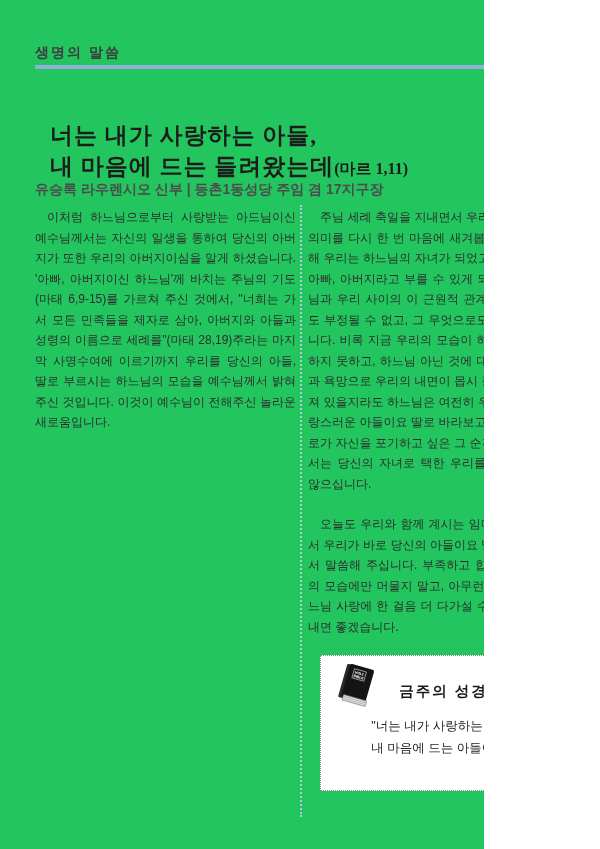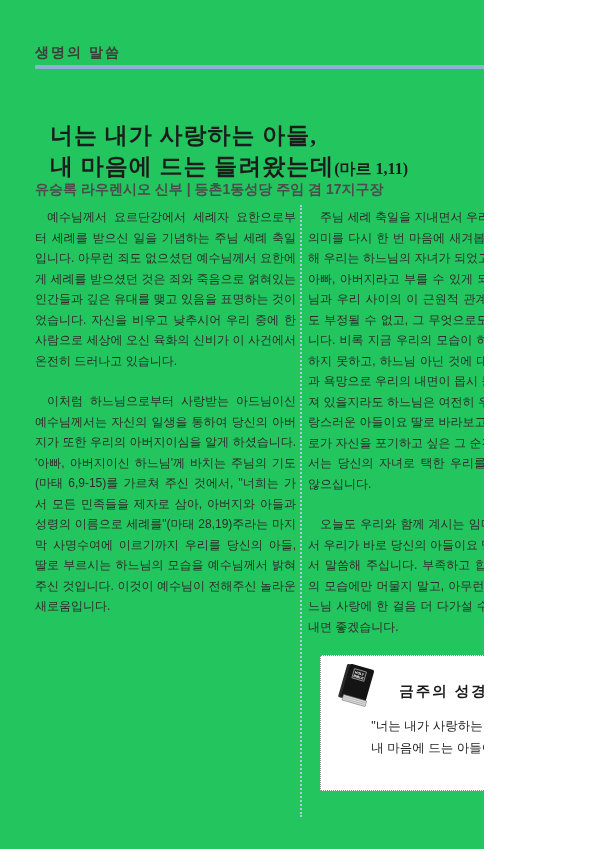--- a/index.html
+++ b/index.html
@@ -125,21 +125,20 @@
 <div class="page">
 
   <div class="section-label">생명의 말씀</div>
   <div class="section-rule"></div>
 
   <h1 class="article-title"><span>너는 내가 사랑하는 아들,</span><br><span>내 마음에 드는 들려왔는데</span><span class="ref">(마르 1,11)</span></h1>
 
   <div class="byline">유승록 라우렌시오 신부 | 등촌1동성당 주임 겸 17지구장</div>
 
   <div class="col col-left">
-    <p>예수님께서 요르단강에서 세례자 요한으로부터 세례를 받으신 일을 기념하는 주님 세례 축일입니다. 아무런 죄도 없으셨던 예수님께서 요한에게 세례를 받으셨던 것은 죄와 죽음으로 얽혀있는 인간들과 깊은 유대를 맺고 있음을 표명하는 것이었습니다. 자신을 비우고 낮추시어 우리 중에 한 사람으로 세상에 오신 육화의 신비가 이 사건에서 온전히 드러나고 있습니다.</p>
     <p>이처럼 하느님으로부터 사랑받는 아드님이신 예수님께서는 자신의 일생을 통하여 당신의 아버지가 또한 우리의 아버지이심을 알게 하셨습니다. '아빠, 아버지이신 하느님'께 바치는 주님의 기도(마태 6,9-15)를 가르쳐 주신 것에서, "너희는 가서 모든 민족들을 제자로 삼아, 아버지와 아들과 성령의 이름으로 세례를"(마태 28,19)주라는 마지막 사명수여에 이르기까지 우리를 당신의 아들, 딸로 부르시는 하느님의 모습을 예수님께서 밝혀주신 것입니다. 이것이 예수님이 전해주신 놀라운 새로움입니다.</p>
   </div>
 
   <div class="col-divider"></div>
 
   <div class="col col-right">
     <p>주님 세례 축일을 지내면서 우리가 받은 세례의 의미를 다시 한 번 마음에 새겨봅시다. 세례를 통해 우리는 하느님의 자녀가 되었고 감히 하느님을 아빠, 아버지라고 부를 수 있게 되었습니다. 하느님과 우리 사이의 이 근원적 관계는 그 무엇으로도 부정될 수 없고, 그 무엇으로도 소멸되지 않습니다. 비록 지금 우리의 모습이 하느님 앞에 떳떳하지 못하고, 하느님 아닌 것에 대한 애착과 미련과 욕망으로 우리의 내면이 몹시 불편하고 일그러져 있을지라도 하느님은 여전히 우리를 당신의 사랑스러운 아들이요 딸로 바라보고 계십니다. 스스로가 자신을 포기하고 싶은 그 순간에도 하느님께서는 당신의 자녀로 택한 우리를 결코 포기하지 않으십니다.</p>
     <p>오늘도 우리와 함께 계시는 임마누엘 하느님께서 우리가 바로 당신의 아들이요 딸이라고 거듭해서 말씀해 주십니다. 부족하고 합당치 않은 우리의 모습에만 머물지 말고, 아무런 조건이 없는 하느님 사랑에 한 걸음 더 다가설 수 있도록 용기를 내면 좋겠습니다.</p>
   </div>
 

